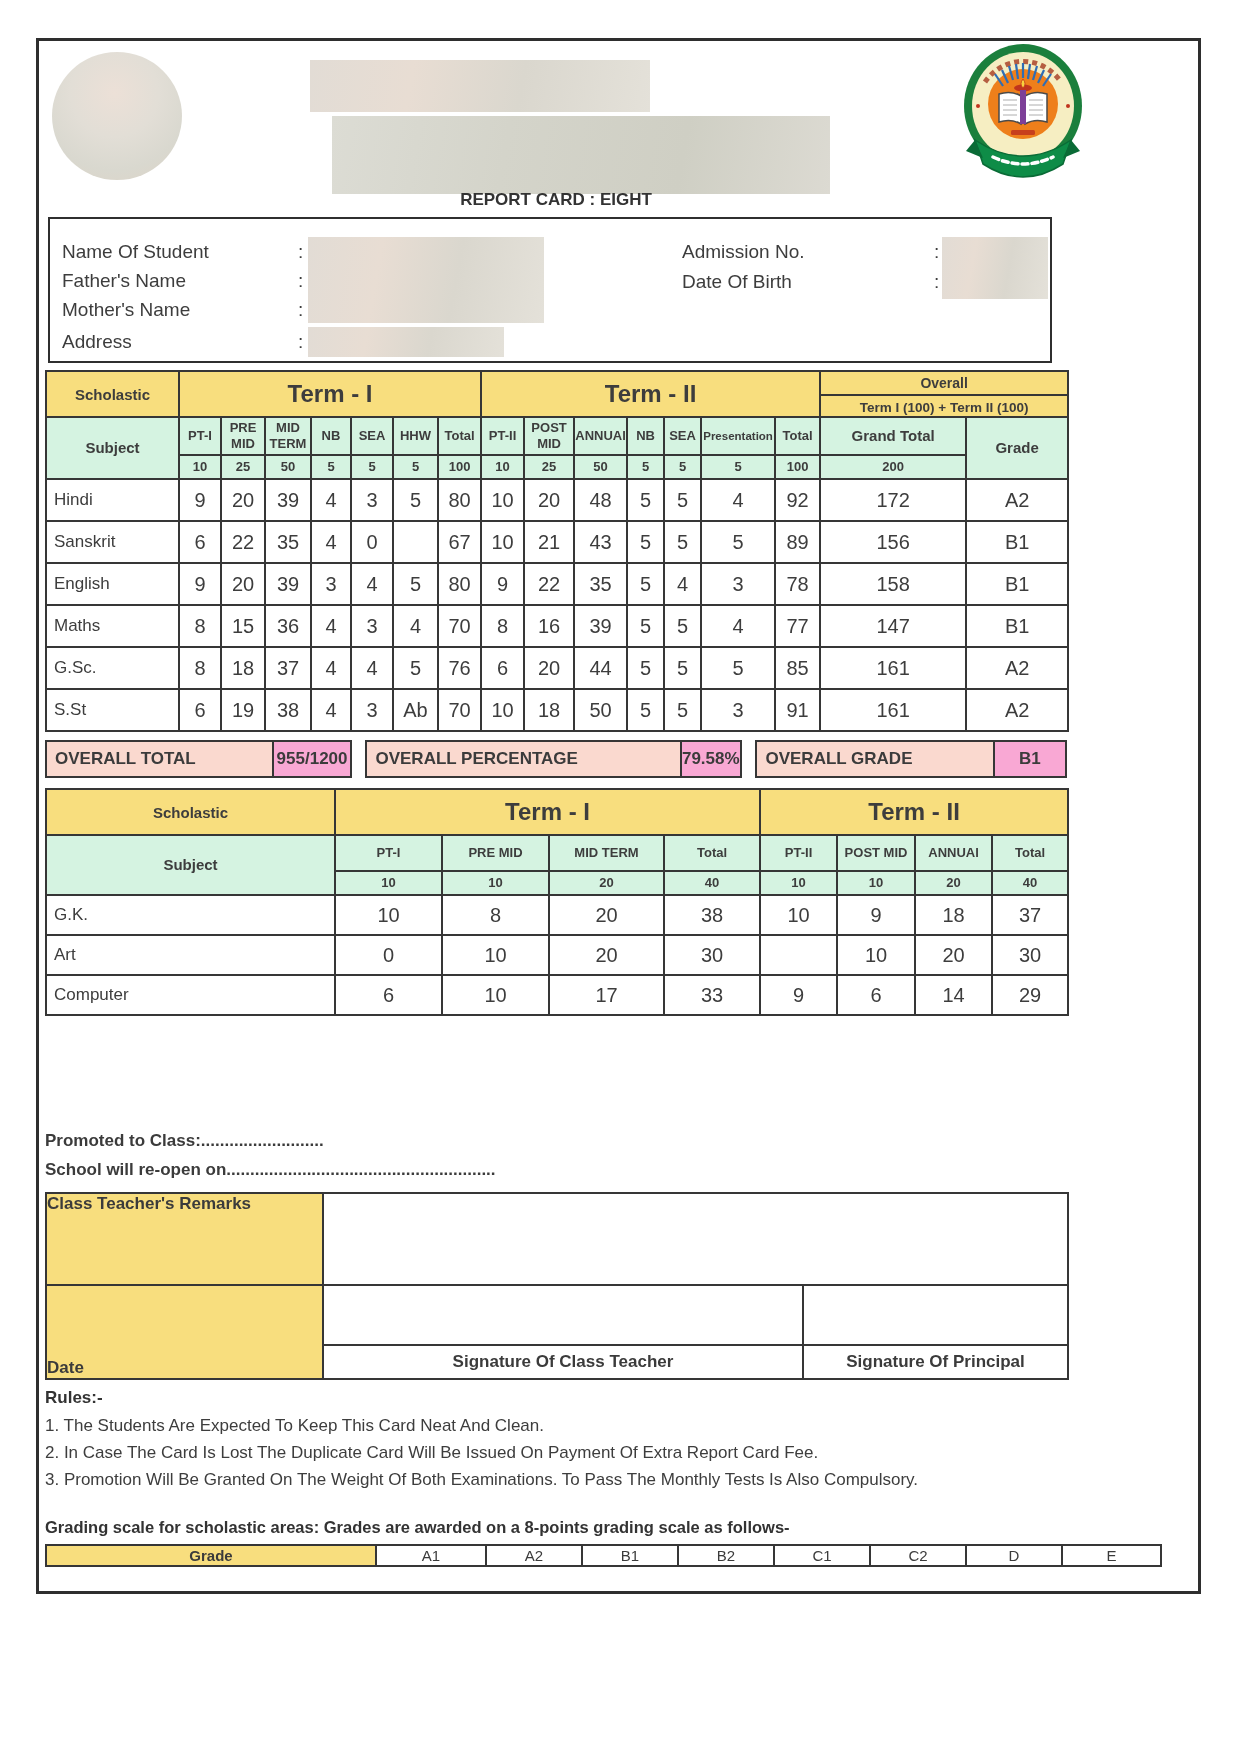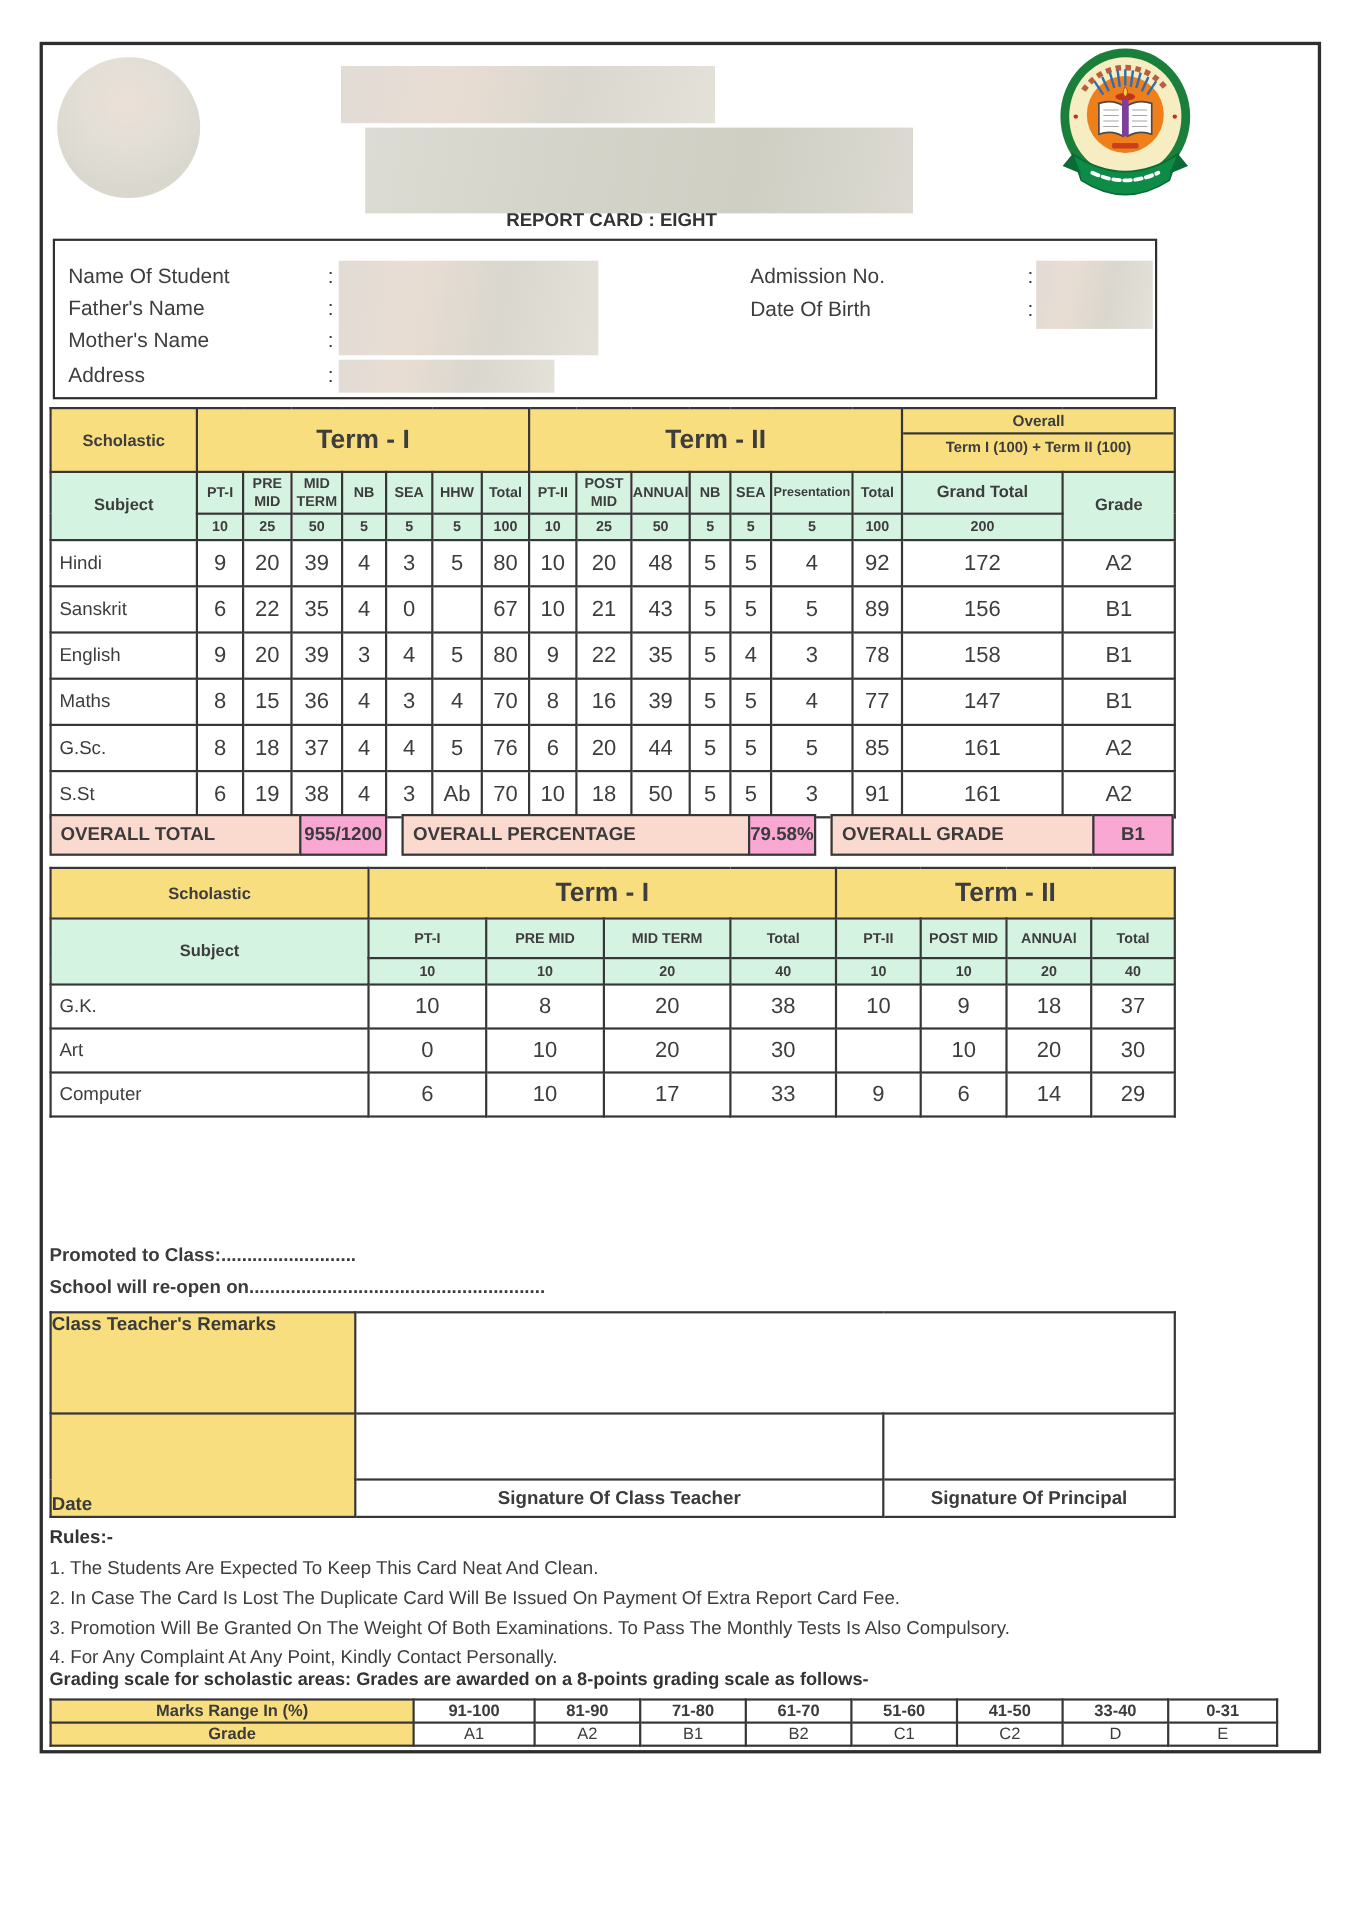--- a/index.html
+++ b/index.html
@@ -31,21 +31,21 @@
   table.marks{position:absolute;left:45px;border-collapse:collapse;table-layout:fixed;
     background:#fff;}
   table.marks td{border:2px solid #363636;text-align:center;vertical-align:middle;
     padding:0;color:#3d3d3d;overflow:hidden;}
   .y{background:#F8DE7E;font-weight:700;}
   .g{background:#D5F3E1;font-weight:700;font-size:13px;line-height:1.25;}
   .yrow td{height:44px;}
   .schol{font-size:15px;}
   .term{font-size:24px;}
   .ov-top{height:21px;border-bottom:2px solid #363636;font-size:14px;line-height:21px;}
-  .ov-bot{height:33px;font-size:13.5px;line-height:23px;}
+  .ov-bot{height:19px;font-size:13.5px;line-height:23px;}
   .grow td{height:36px;}
   .mrow td{height:22px;font-size:13px;}
   .subj-h{font-size:15px;}
   .sm{font-size:11.5px;}
   tr.d td{height:40px;font-size:20px;font-weight:400;}
   tr.d td.subj{text-align:left;padding-left:7px;font-size:17px;}
   tr.d2 td{height:38px;font-size:20px;font-weight:400;}
   tr.d2 td.subj{text-align:left;padding-left:7px;font-size:17px;}
 
   
@@ -444,48 +444,36 @@
       <td class="rsig">Signature Of Principal</td>
     </tr>
   </tbody>
     </table>
 
   <div class="rules-title">Rules:-</div>
   <div class="rules-list">
     <div>1. The Students Are Expected To Keep This Card Neat And Clean.</div>
     <div>2. In Case The Card Is Lost The Duplicate Card Will Be Issued On Payment Of Extra Report Card Fee.</div>
     <div>3. Promotion Will Be Granted On The Weight Of Both Examinations. To Pass The Monthly Tests Is Also Compulsory.</div>
-    <div>4. For Any Complaint At Any Point, Kindly Contact Personally.</div>
   </div>
   <div class="grading-intro">Grading scale for scholastic areas: Grades are awarded on a 8-points grading scale as follows-</div>
 
   <table class="grading">
     <colgroup>
       <col style="width:330px">
         <col style="width:110px">
         <col style="width:96px">
         <col style="width:96px">
       <col style="width:96px">
         <col style="width:96px">
         <col style="width:96px">
         <col style="width:96px">
         <col style="width:99px">
     </colgroup>
     <tbody>
-        <tr>
-      <td class="gy">Marks Range In (%)</td>
-      <td class="grange">91-100</td>
-      <td class="grange">81-90</td>
-      <td class="grange">71-80</td>
-      <td class="grange">61-70</td>
-      <td class="grange">51-60</td>
-      <td class="grange">41-50</td>
-      <td class="grange">33-40</td>
-      <td class="grange">0-31</td>
-    </tr>
     <tr>
       <td class="gy">Grade</td>
       <td>A1</td>
       <td>A2</td>
       <td>B1</td>
       <td>B2</td>
       <td>C1</td>
       <td>C2</td>
       <td>D</td>
       <td>E</td>

